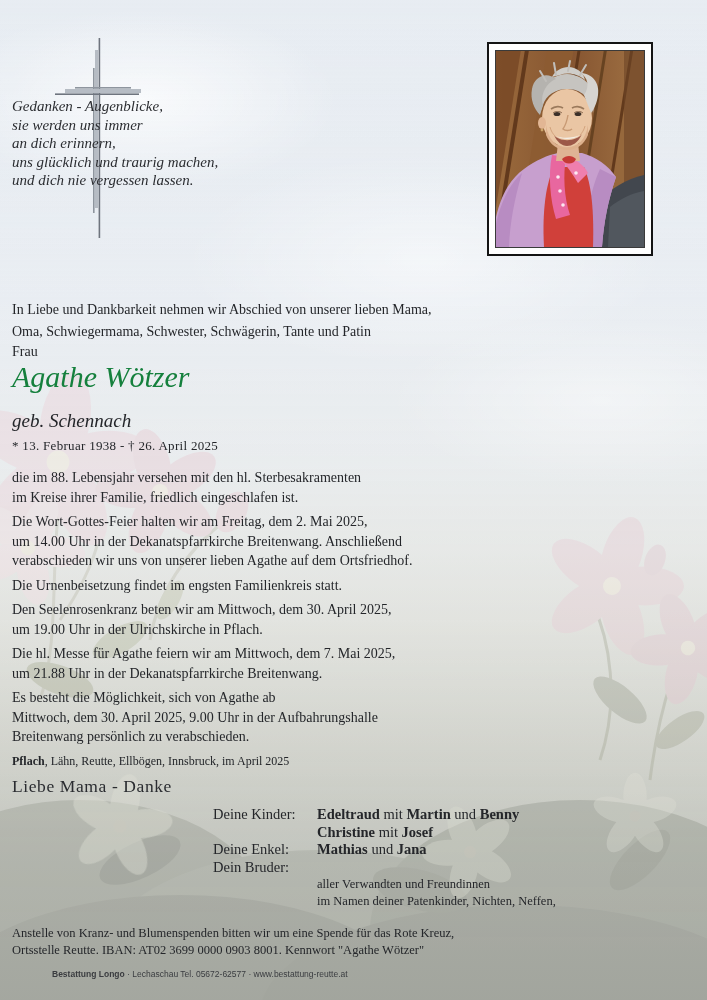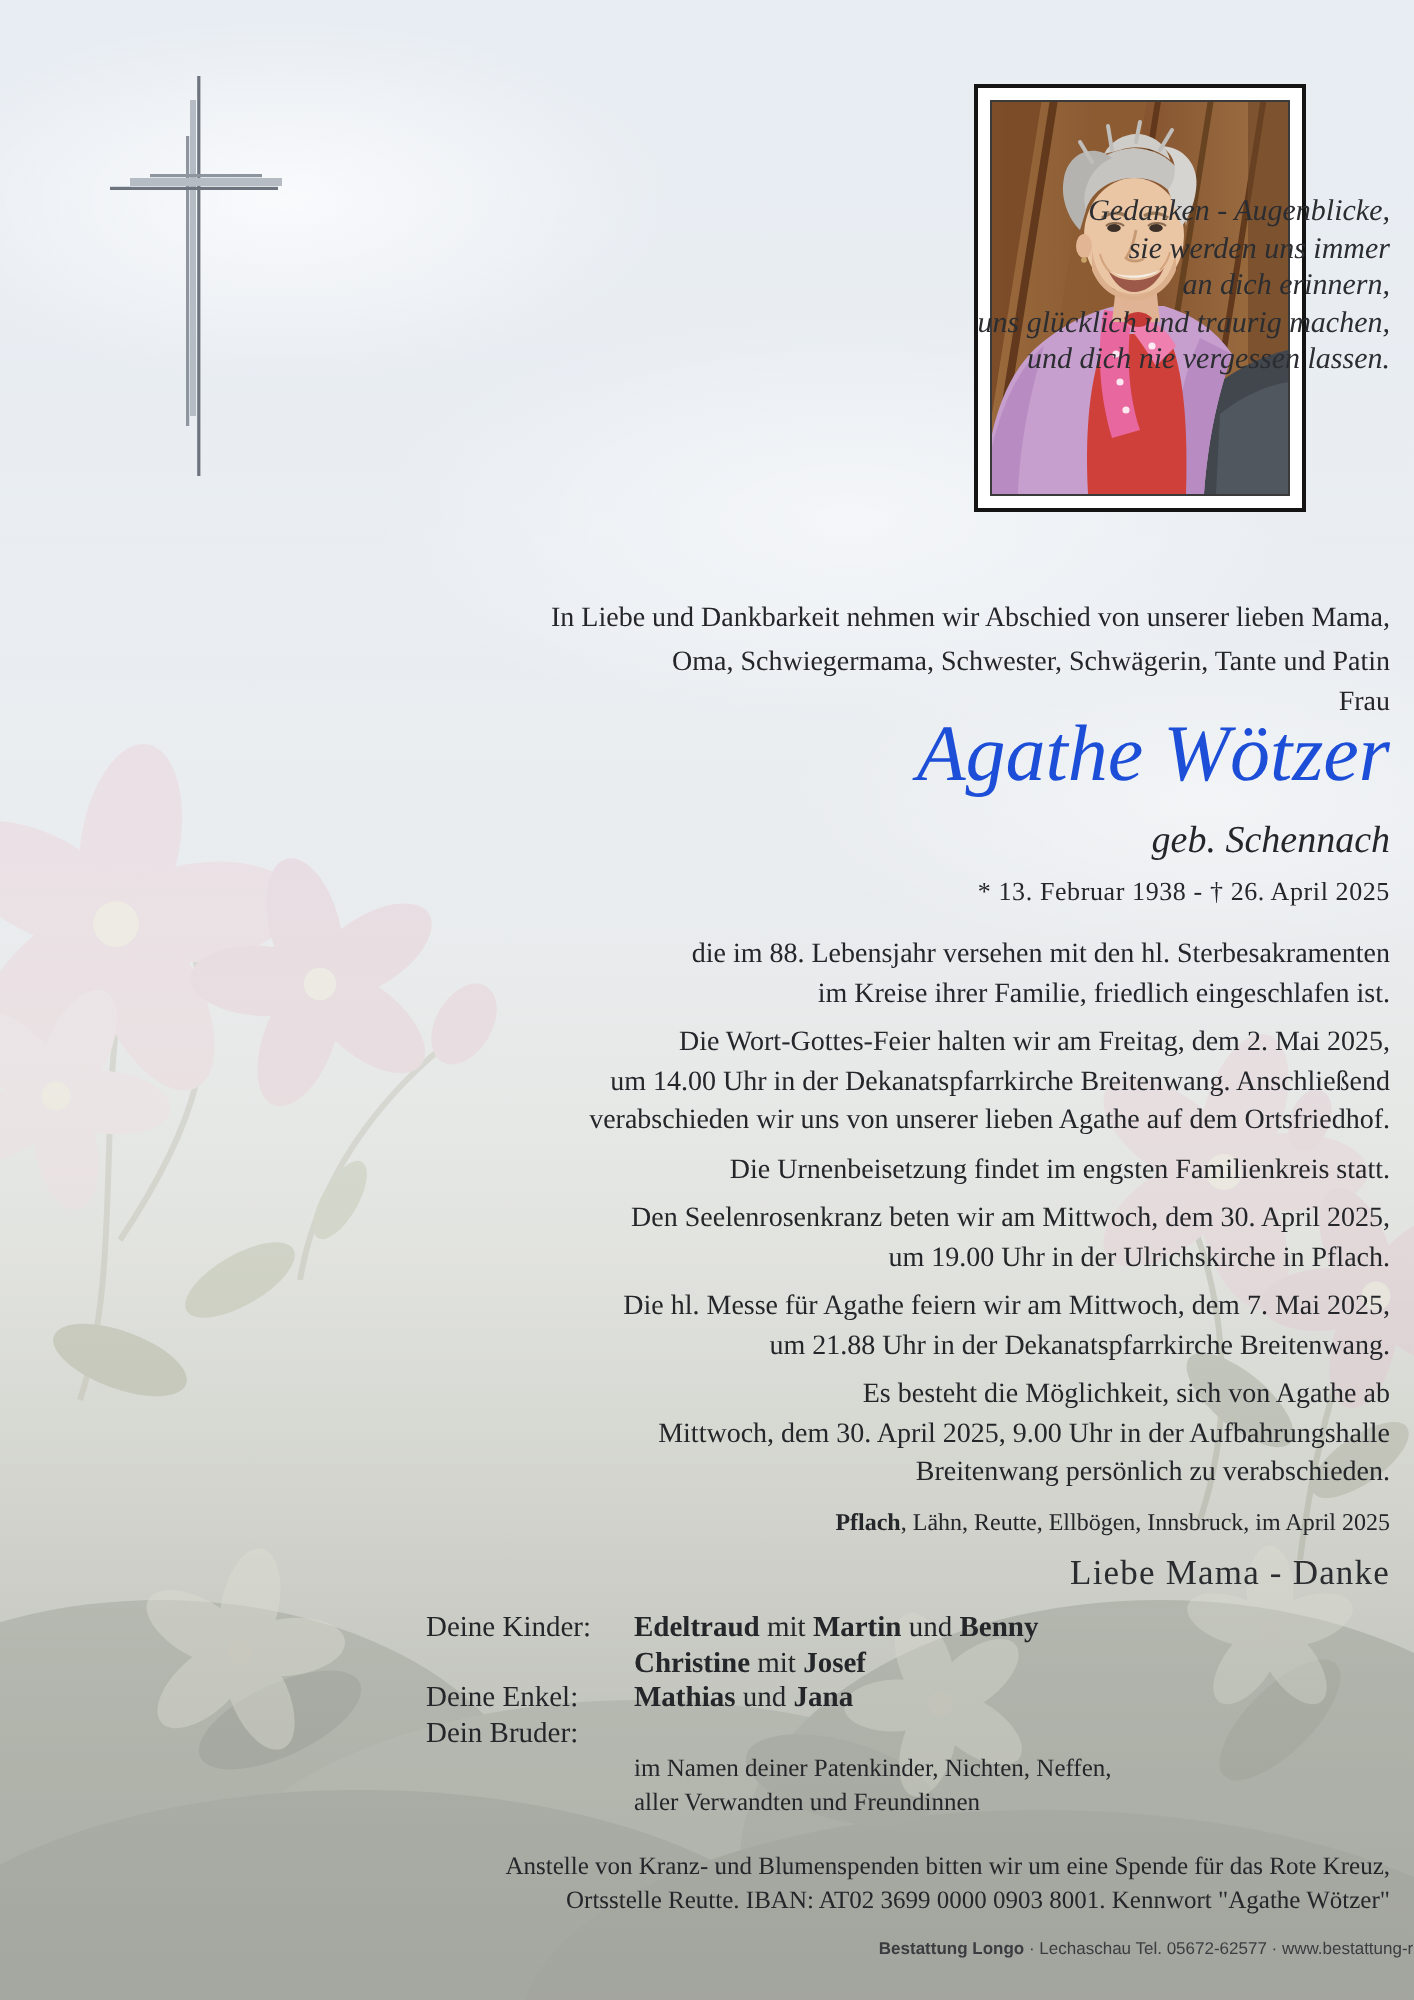--- a/index.html
+++ b/index.html
@@ -20,36 +20,36 @@
   .bg-art{position:absolute;inset:0;width:707px;height:1000px;}
   .bg-veil{
     position:absolute;inset:0;
     background:linear-gradient(180deg,
       rgba(240,245,250,.18) 0%,
       rgba(245,248,251,.40) 30%,
       rgba(247,248,247,.48) 55%,
       rgba(241,241,237,.44) 75%,
       rgba(233,233,229,.40) 100%);
   }
-  .layer{position:absolute;left:0;width:695px;text-align:right;}
+  .layer{position:absolute;left:12px;width:695px;text-align:left;}
   .tline{white-space:nowrap;}
   .bold{font-weight:bold;}
 
   .cross{position:absolute;left:53px;top:38px;width:90px;height:200px;}
 
   .photo-frame{
     position:absolute;left:487px;top:42px;background:#fff;
     border:2px solid #141414;padding:7px;box-shadow:0 0 0 0;
   }
   .photo-frame svg{display:block;width:148px;height:196px;outline:1px solid #3a3a3a;}
 
   .poem{top:97px;font-style:italic;font-size:15px;line-height:18.5px;color:#2b2d31;}
   .intro{top:299px;font-size:14px;line-height:22px;}
   .salutation{top:344px;font-size:14px;}
-  .deceased-name{top:354px;font-size:40px;font-style:italic;line-height:46px;color:#1d4ed8;}
+  .deceased-name{top:354px;font-size:30px;font-style:italic;line-height:46px;color:#15803d;}
   .maiden-name{top:410px;font-size:19px;font-style:italic;}
   .life-dates{top:438px;font-size:13px;letter-spacing:.3px;}
 
   .paragraphs{top:468px;font-size:14px;line-height:19.5px;}
   .para{margin-bottom:5px;}
 
   .places{top:754px;font-size:12px;}
   .thanks{top:776px;font-size:17.5px;letter-spacing:.6px;color:#2a2c30;}
 
   .family{position:absolute;left:0;top:806px;width:581px;font-size:14.5px;line-height:17.5px;}
@@ -246,25 +246,25 @@
       </div>
       <div class="fam-row">
         <div class="fam-label">Deine Enkel:</div>
         <div class="fam-value"><span class="bold">Mathias</span><span> und </span><span class="bold">Jana</span></div>
       </div>
       <div class="fam-row">
         <div class="fam-label">Dein Bruder:</div>
       </div>
       <div class="fam-row small">
         <div class="fam-label"></div>
-        <div class="fam-value"><span>im Namen deiner Patenkinder, Nichten, Neffen,</span></div>
+        <div class="fam-value"><span>aller Verwandten und Freundinnen</span></div>
       </div>
       <div class="fam-row small">
         <div class="fam-label"></div>
-        <div class="fam-value"><span>aller Verwandten und Freundinnen</span></div>
+        <div class="fam-value"><span>im Namen deiner Patenkinder, Nichten, Neffen,</span></div>
       </div>
     </div>
 
   <div class="layer donation">
       <div class="tline">Anstelle von Kranz- und Blumenspenden bitten wir um eine Spende für das Rote Kreuz,</div>
       <div class="tline">Ortsstelle Reutte. IBAN: AT02 3699 0000 0903 8001. Kennwort "Agathe Wötzer"</div>
     </div>
 
   <div class="layer funeral"><span class="bold">Bestattung Longo</span><span> · Lechaschau Tel. 05672-62577 · www.bestattung-reutte.at</span></div>
 

